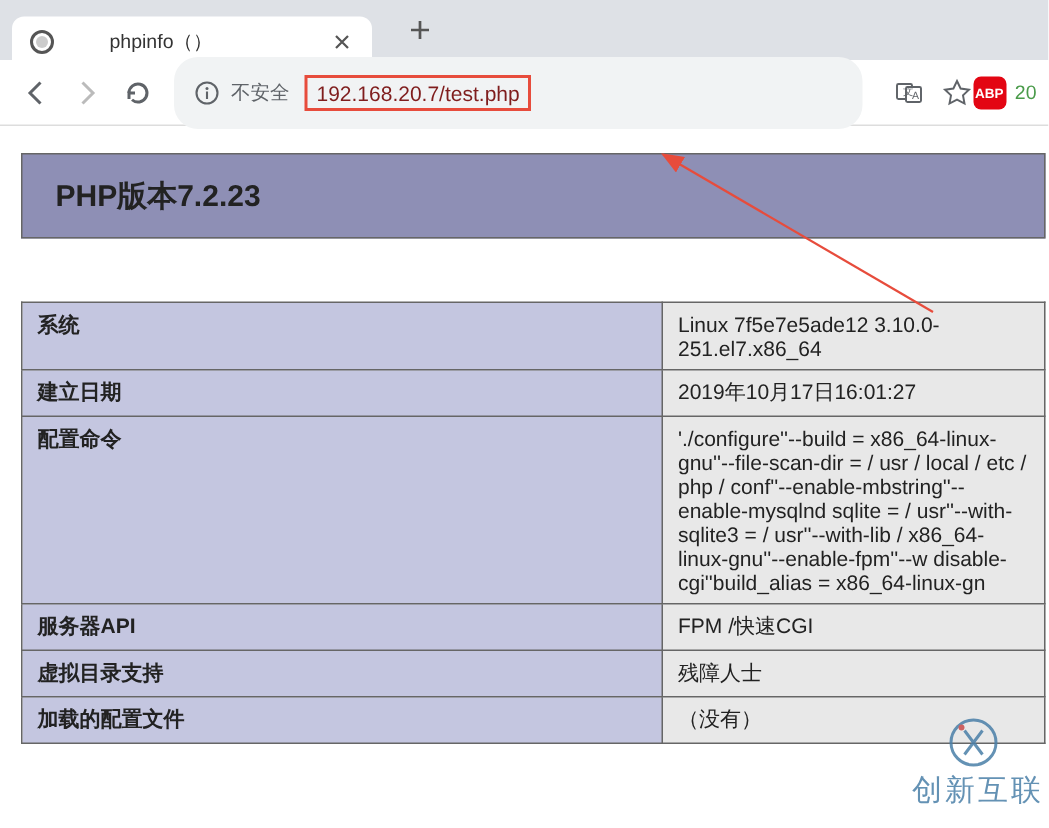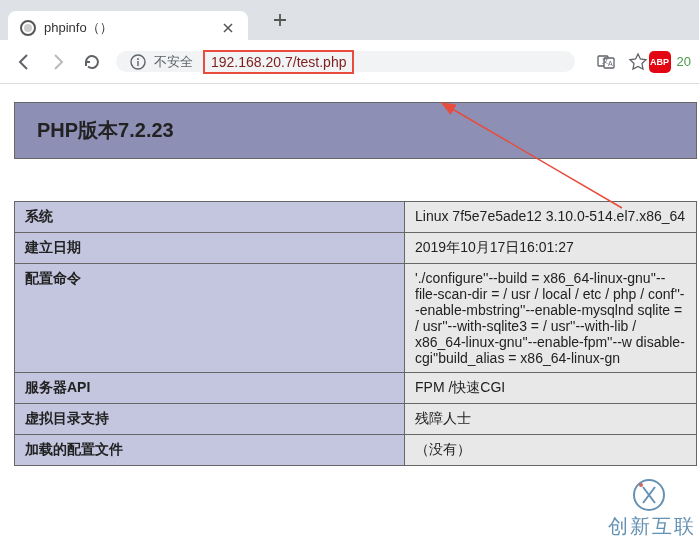--- a/index.html
+++ b/index.html
@@ -1,49 +1,49 @@
 <!DOCTYPE html>
 <html><head>
   <meta charset="utf-8">
   <style>
     * { margin: 0; padding: 0; box-sizing: border-box; }
     body { font-family: Arial, "Microsoft YaHei", sans-serif; font-size: 14px; background: #fff; width: 699px; height: 552px; overflow: hidden; position: relative; }
     
     
     .tab-bar { display: flex; align-items: center; background: #dee1e6; height: 40px; padding: 0 8px; }
-    .tab { display: flex; align-items: center; background: #fff; height: 34px; padding: 0 12px; border-radius: 8px 8px 0 0; min-width: 240px; margin-top: 16px; }
+    .tab { display: flex; align-items: center; background: #fff; height: 34px; padding: 0 12px; border-radius: 8px 8px 0 0; min-width: 240px; margin-top: 16px; gap: 29px; }
     .tab-favicon { width: 16px; height: 16px; border-radius: 50%; border: 2px solid #555; margin-right: 8px; position: relative; }
     .tab-favicon::after { content: ""; position: absolute; top: 2px; left: 2px; width: 8px; height: 8px; border-radius: 50%; background: #555; opacity: 0.3; }
     .tab-title { flex: 1; color: #333; font-size: 13px; }
     .tab-close { width: 16px; height: 16px; color: #555; display: flex; align-items: center; justify-content: center; cursor: pointer; }
     .newtab { margin-left: 20px; width: 24px; height: 24px; display: flex; align-items: center; justify-content: center; color: #555; cursor: pointer; font-size: 18px; }
     
     
     .toolbar { display: flex; align-items: center; background: #fff; height: 44px; padding: 0 8px; border-bottom: 1px solid #ddd; }
     .nav-btn { width: 32px; height: 32px; display: flex; align-items: center; justify-content: center; color: #666; margin-right: 2px; }
     .nav-btn.disabled { color: #bbb; }
     .reload { margin-right: 8px; }
-    .addr-bar { flex: 1; display: flex; align-items: center; height: 21px; background: #f1f3f4; border-radius: 16px; padding: 0 14px; margin-right: 10px; }
+    .addr-bar { flex: 1; display: flex; align-items: center; height: 48px; background: #f1f3f4; border-radius: 16px; padding: 0 14px; margin-right: 10px; }
     .security-icon { width: 16px; height: 16px; margin-right: 8px; color: #5f6368; }
     .security-text { color: #5f6368; font-size: 13px; margin-right: 10px; }
     .url-highlight { border: 2px solid #e74c3c; padding: 2px 6px; color: #7f1d1d; font-size: 14px; }
     .tool-icon { width: 22px; height: 22px; margin-left: 10px; display: flex; align-items: center; justify-content: center; color: #5f6368; }
     .abp-icon { width: 22px; height: 22px; margin-left: 0; background: #e30613; border-radius: 5px; display: flex; align-items: center; justify-content: center; color: #fff; font-size: 9px; font-weight: bold; }
     .count { margin-left: 6px; color: #4a9b4a; font-size: 13px; }
     
     
     .content { padding: 18px 0 0 14px; }
     .php-header { background: #8e8fb5; border: 1px solid #666; padding: 14px 22px; margin-bottom: 42px; width: 683px; }
     .php-title { font-size: 20px; font-weight: bold; color: #222; }
     
     
     .info-table { width: 683px; border-collapse: collapse; border: 1px solid #666; }
     .info-table tr { border: 1px solid #666; }
     .info-table td { border: 1px solid #666; padding: 6px 10px; font-size: 14px; vertical-align: top; }
-    .info-table td.key { background: #c4c6e0; width: 390px; font-weight: bold; color: #222; }
+    .info-table td.key { background: #c4c6e0; width: 427px; font-weight: bold; color: #222; }
     .info-table td.val { background: #e8e8e8; color: #222; }
     
     
     .annotation-arrow { position: absolute; top: 98px; left: 432px; pointer-events: none; }
     
     
     .watermark { position: absolute; bottom: 12px; right: 3px; display: flex; align-items: center; opacity: 0.85; flex-direction: column; }
     .watermark-logo { width: 36px; height: 36px; position: relative; margin-right: 6px; }
     .watermark-text { font-family: "KaiTi", serif; font-size: 20px; color: #4a7fa8; letter-spacing: 2px; }
     
@@ -116,21 +116,21 @@
 
 <div class="content">
   <div class="php-header">
     <div class="php-title">PHP版本7.2.23</div>
   </div>
 
   <table class="info-table">
     <tbody id="tbody">
         <tr>
           <td class="key">系统</td>
-          <td class="val">Linux 7f5e7e5ade12 3.10.0-514.el7.x86_64</td>
+          <td class="val">Linux 7f5e7e5ade12 3.10.0-251.el7.x86_64</td>
         </tr>
         <tr>
           <td class="key">建立日期</td>
           <td class="val">2019年10月17日16:01:27</td>
         </tr>
         <tr>
           <td class="key">配置命令</td>
           <td class="val">'./configure''--build = x86_64-linux-gnu''--file-scan-dir = / usr / local / etc / php / conf''--enable-mbstring''--enable-mysqlnd sqlite = / usr''--with-sqlite3 = / usr''--with-lib / x86_64-linux-gnu''--enable-fpm''--w disable-cgi''build_alias = x86_64-linux-gn</td>
         </tr>
         <tr>

